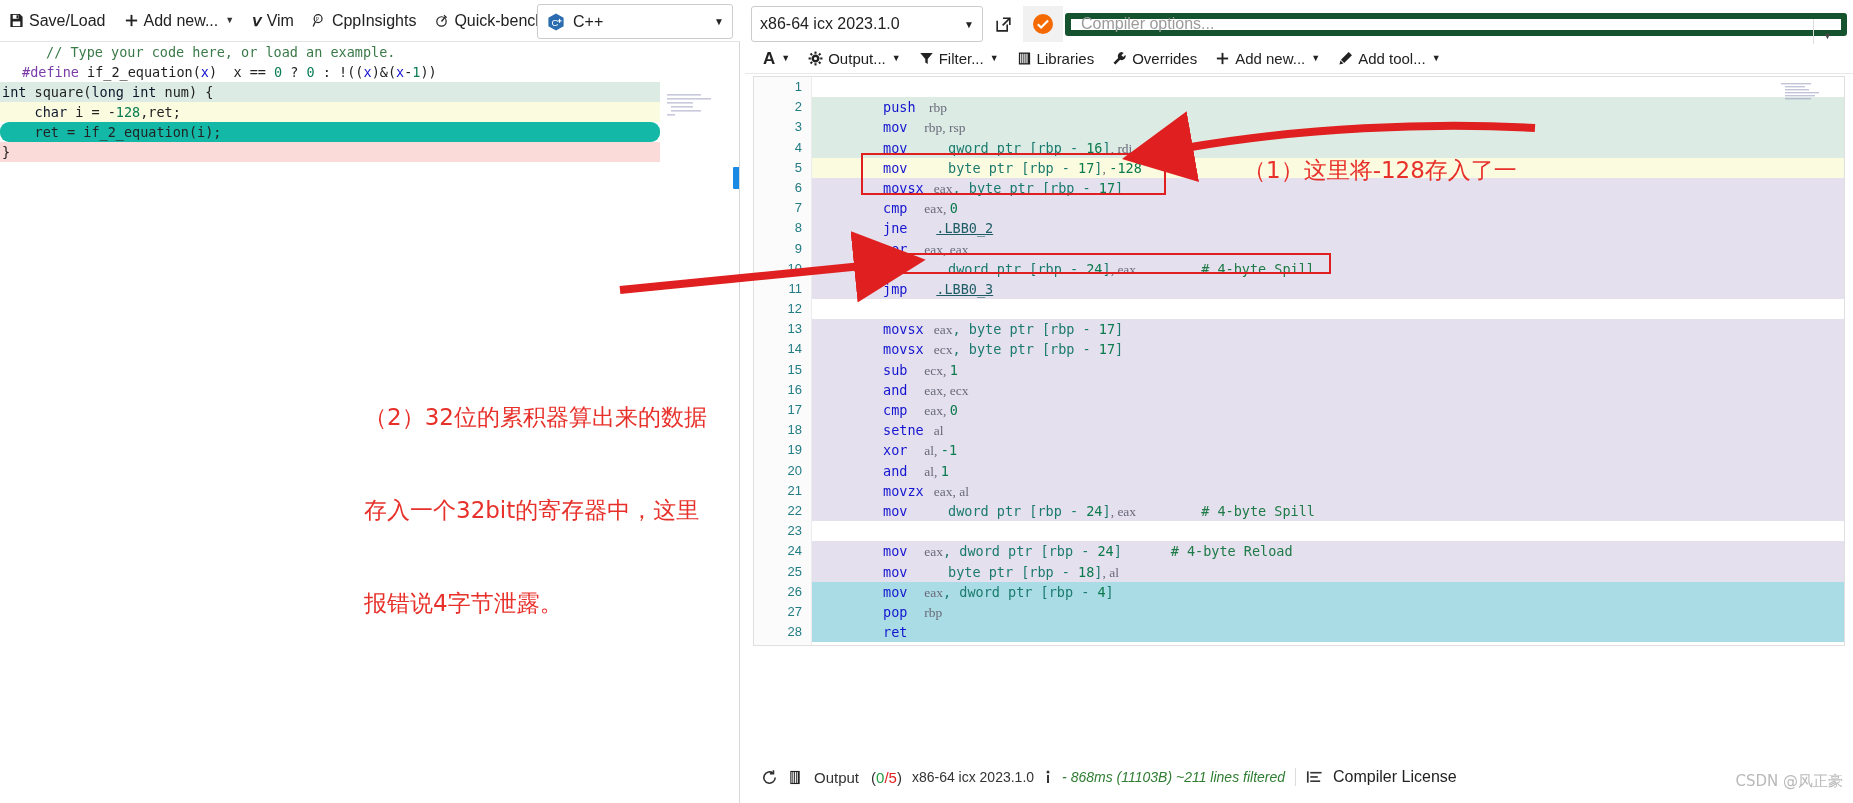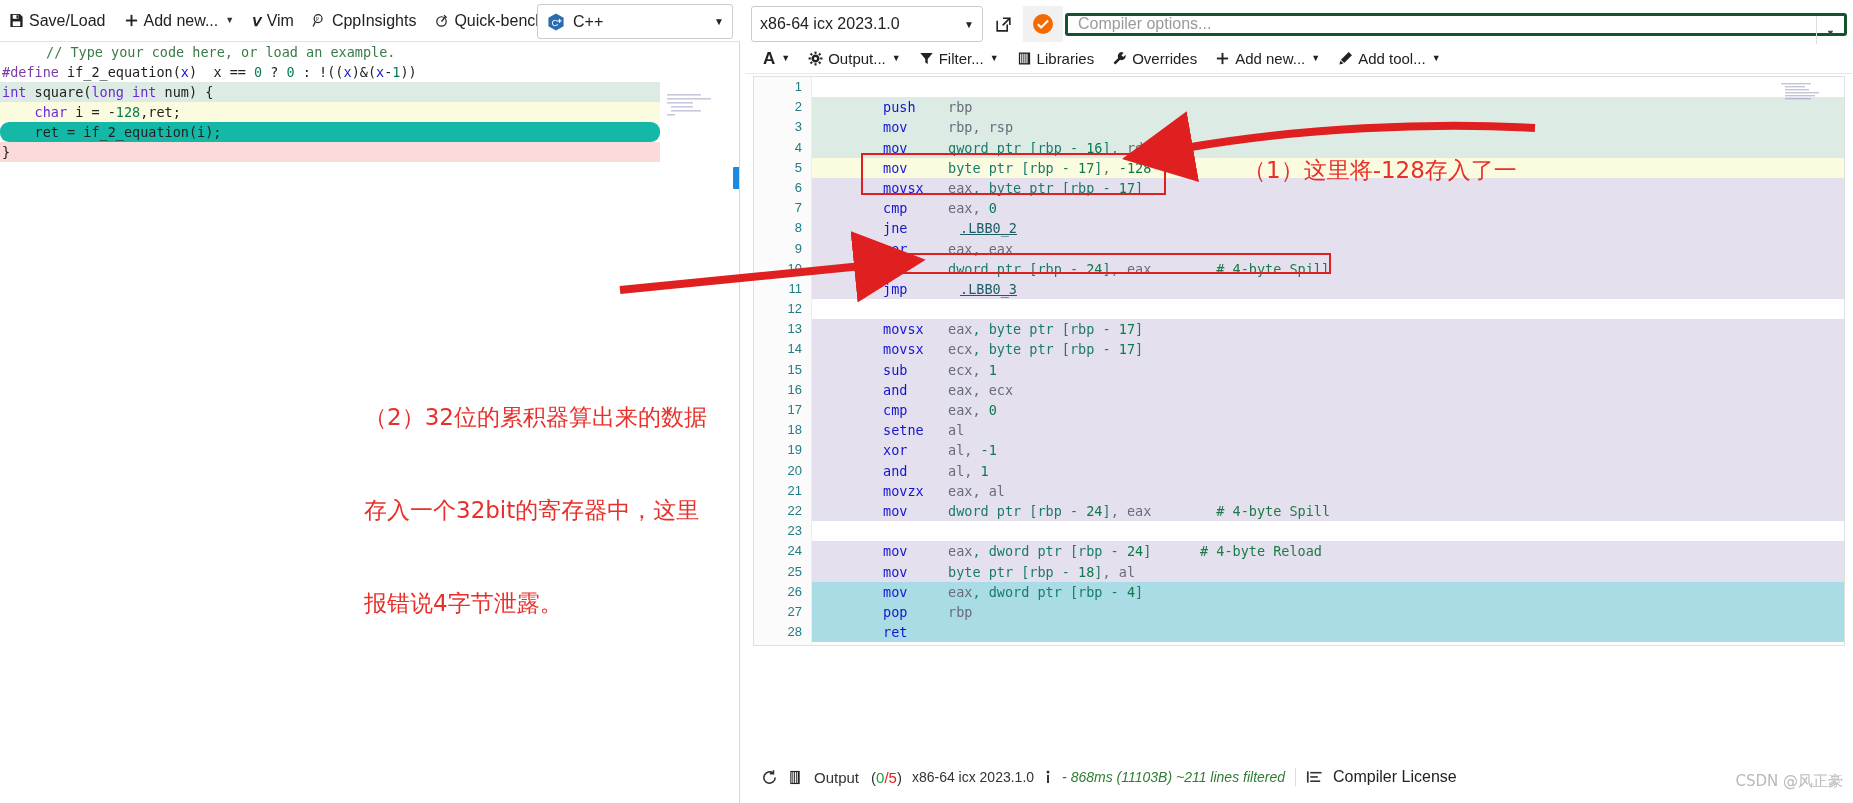--- a/index.html
+++ b/index.html
@@ -48,23 +48,23 @@
     position: relative; height: 20px; line-height: 20px;
     font-family: "DejaVu Sans Mono", monospace; font-size: 13.5px;
     white-space: pre; padding-left: 2px;
   }
   .cl-w { width: 660px; }
   .hl-green { background: #dcece4; }
   .hl-yellow { background: #fbfbe0; }
   .hl-purple { background: #14b8a6; border-radius: 9px; }
   .hl-pink  { background: #fbdada; }
   .k-comment { color: #3a7a48; margin-left: 44px; }
-  .k-pre { color: #7a3ba8; }
+  .k-pre { color: #7a3ba8; margin-left: 20px; }
   .k-kw { color: #1515cf; }
-  .k-type { color: #6d28d9; margin-top: 48px; }
+  .k-type { color: #0f172a; margin-top: 48px; }
   .k-num { color: #0a7d52; }
   .k-plain { color: #222; }
   .k-op { color: #222; }
 
   
   #left-minimap {
     position: absolute; left: 665px; top: 50px; width: 62px; height: 40px;
     opacity: .45;
   }
   #left-scroll-thumb {
@@ -90,21 +90,21 @@
   #comp-select .caret { margin-left: auto; font-size: 10px; }
   .hdr-icon-btn {
     width: 40px; height: 36px; display: flex; align-items: center;
     justify-content: center; cursor: pointer;
   }
   #status-ok {
     width: 40px; height: 36px; display:flex; align-items:center;
     justify-content:center; background:#f1f1f1; cursor:pointer;
   }
   #compiler-options {
-    flex: 1; height: 23px; margin-left: 2px; border: 3px solid #14532d;
+    flex: 1; height: 23px; margin-left: 2px; border: 6px solid #14532d;
     border-radius: 3px; background: #fff; display: flex; align-items: center;
     padding: 0 10px; position: relative;
   }
   #compiler-options .ph { font-size: 16px; color: #9a9a9a; }
   #opt-caret {
     position:absolute; right:0; top:0; width:28px; height:34px;
     border-left:1px solid #ddd; display:flex; align-items:center;
     justify-content:center; font-size:9px; color:#444;
   }
 
@@ -142,21 +142,21 @@
     position: absolute; left: 58px; top: 0; right: 0; padding-left: 6px;
     height: 100%;
   }
   .a-green  .body { background: #dcece4; }
   .a-yellow .body { background: #fbfbe0; }
   .a-purple .body { background: #e4e0ee; }
   .a-cyan   .body { background: #a9dce5; }
   .a-none   .body { background: transparent; margin-top: 17px; }
   .op { color: #1515cf; }
   .lbl { color: #1f5d66; }
-  .reg { color: #6a6a7a; }
+  .reg { color: #6a6a7a; font-family: Liberation Serif, serif; }
   .mem { color: #1b7a6e; }
   .numlit { color: #0b7a4c; }
   .cmt { color: #1e7a46; }
   .jlink { color: #1f5d66; text-decoration: underline; margin-left: 12px; }
   .sym { color: #1f5d66; }
 
   #asm-minimap {
     position: absolute; right: 4px; top: 4px; width: 60px; height: 30px;
     opacity: .5;
   }

